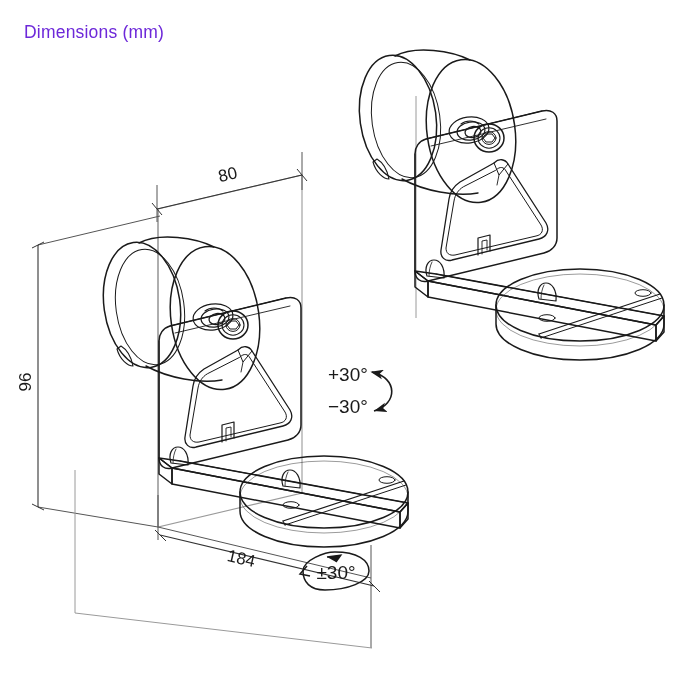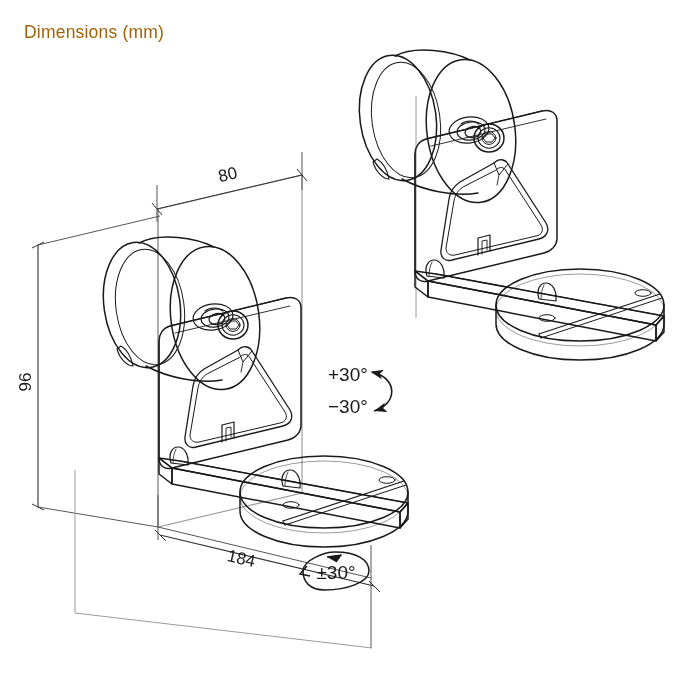--- a/index.html
+++ b/index.html
@@ -19,21 +19,21 @@
     position: absolute;
     left: 0; top: 0;
     width: 700px;
     height: 700px;
   }
   #title {
     position: absolute;
     left: 24px;
     top: 22px;
     font-size: 17.5px;
-    color: #a16207;
+    color: #6d28d9;
     letter-spacing: 0.2px;
     white-space: nowrap;
     font-family: "Liberation Sans", sans-serif;
   }
   svg { display: block; }
   .dimtext {
     font-family: "Liberation Sans", sans-serif;
     font-size: 17px;
     fill: #1a1a1a;
   }

